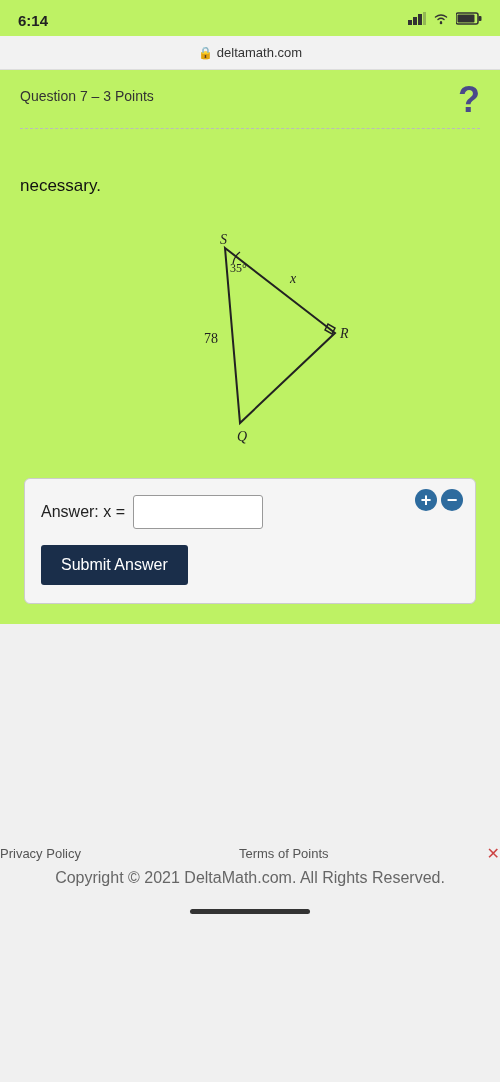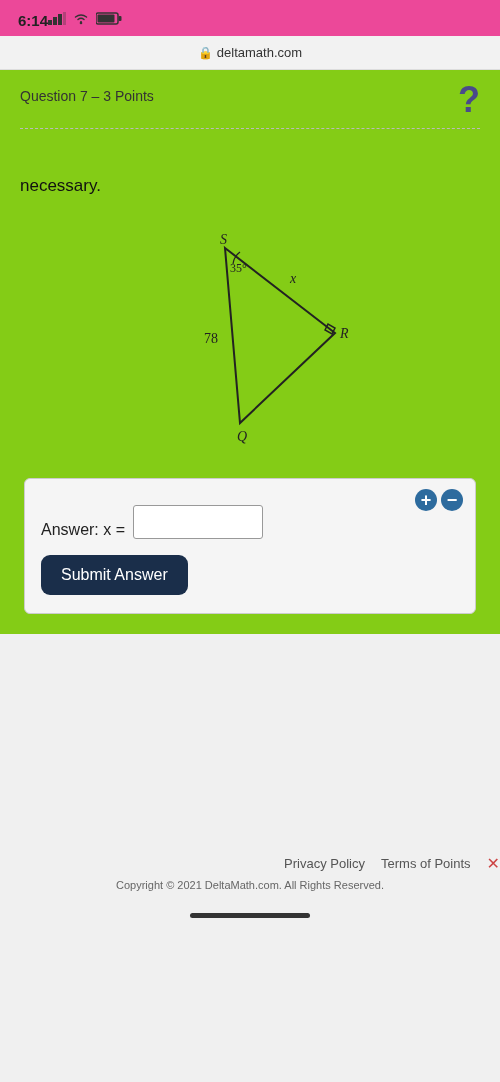--- a/index.html
+++ b/index.html
@@ -8,23 +8,23 @@
       width: 500px;
       min-height: 1082px;
       background: #f0f0f0;
       font-family: -apple-system, BlinkMacSystemFont, 'Segoe UI', sans-serif;
       font-size: 16px;
       color: #222;
     }
 
     
     .status-bar {
-      background: #ec4899;
-      display: flex;
-      justify-content: flex-start;
+      background: #bef264;
+      display: flex;
+      justify-content: space-between;
       align-items: center;
       padding: 10px 18px 6px 18px;
       height: 36px;
     }
     .status-time {
       font-weight: 600;
       font-size: 15px;
     }
     .status-icons {
       display: flex;
@@ -52,21 +52,21 @@
       align-items: center;
       gap: 4px;
     }
     .lock-icon {
       font-size: 12px;
       color: #555;
     }
 
     
     .main-content {
-      background: #84cc16;
+      background: #bef264;
       padding: 16px 20px 20px 20px;
     }
 
     .question-header {
       display: flex;
       justify-content: space-between;
       align-items: flex-start;
       margin-bottom: 4px;
     }
     .question-meta {
@@ -135,81 +135,81 @@
     .ctrl-btn.plus {
       background: #2d6b9e;
       color: #fff;
     }
     .ctrl-btn.minus {
       background: #2d6b9e;
       color: #fff;
     }
     .answer-row {
       display: flex;
-      align-items: flex-end;
+      align-items: center;
       gap: 8px;
-      margin-top: 12px;
+      margin-top: 2px;
       margin-bottom: 16px;
     }
     .answer-label {
       font-size: 16px;
       color: #222;
     }
     .answer-input {
       border: 1px solid #999;
       border-radius: 3px;
       width: 130px;
       height: 34px;
       font-size: 15px;
       padding: 0 8px;
       background: #fff;
       outline: none;
     }
     .submit-btn {
       background: #1a2e4a;
       color: #fff;
       border: none;
-      border-radius: 9px;
+      border-radius: 3px;
       padding: 11px 20px;
       font-size: 16px;
       cursor: pointer;
       font-weight: 500;
     }
 
     
     .spacer {
       background: #f0f0f0;
       height: 200px;
     }
 
     
     .footer {
       background: #f0f0f0;
       text-align: center;
       padding: 20px 0 10px 0;
     }
     .footer-links {
       display: flex;
-      justify-content: flex-end;
+      justify-content: space-between;
       gap: 16px;
       margin-bottom: 6px;
       align-items: center;
     }
     .footer-link {
       font-size: 13px;
       color: #555;
       text-decoration: none;
     }
     .footer-close {
       color: #cc4444;
       font-size: 16px;
       cursor: pointer;
     }
     .footer-copy {
-      font-size: 11px;
+      font-size: 16px;
       color: #666;
     }
 
     
     .home-bar {
       background: #f0f0f0;
       display: flex;
       justify-content: center;
       padding: 12px 0 8px 0;
     }

